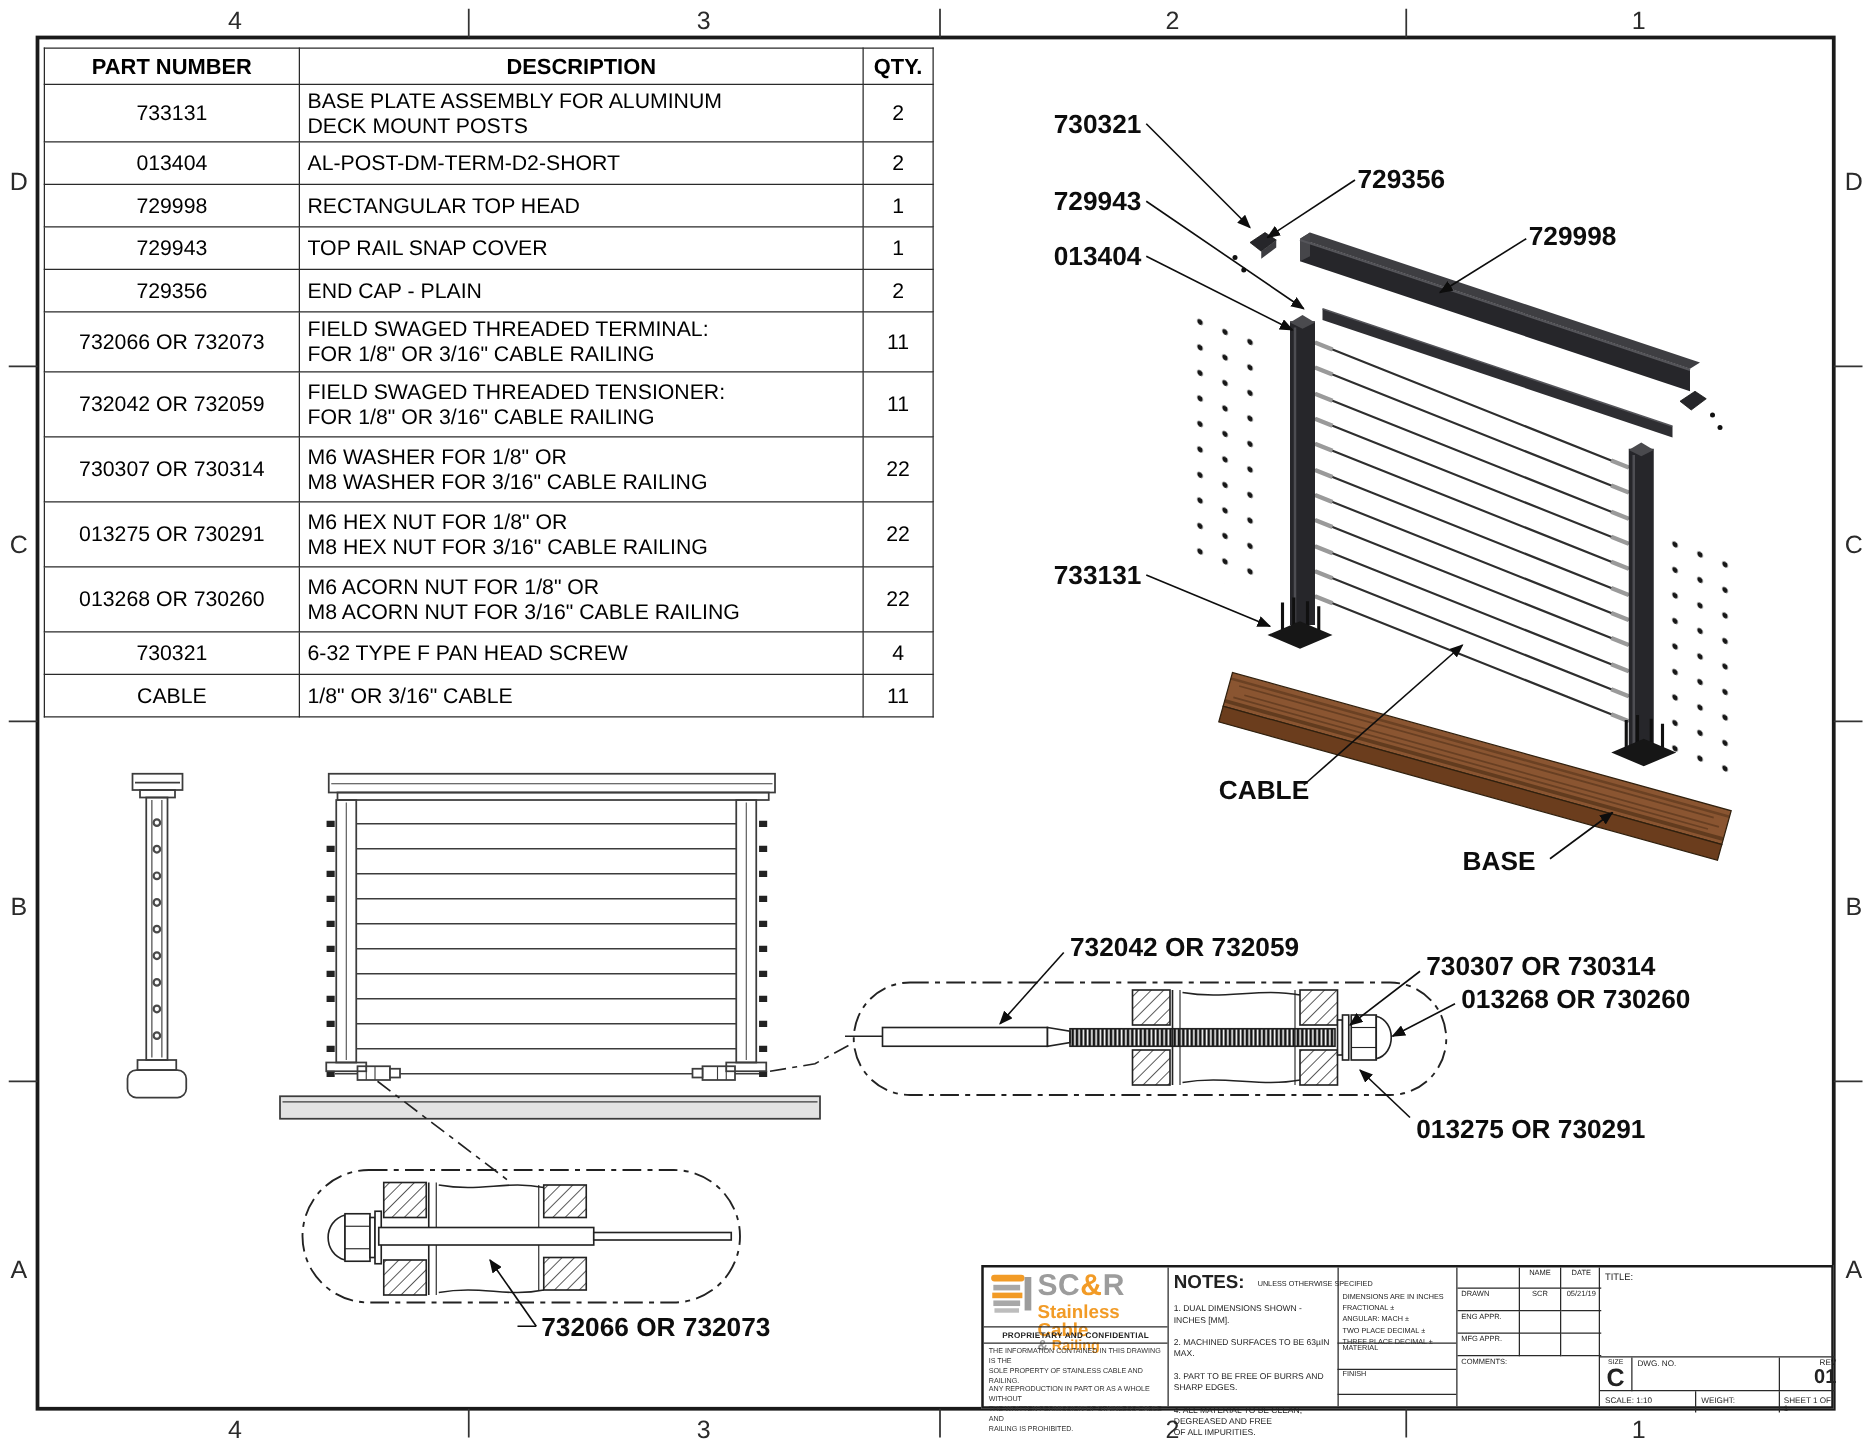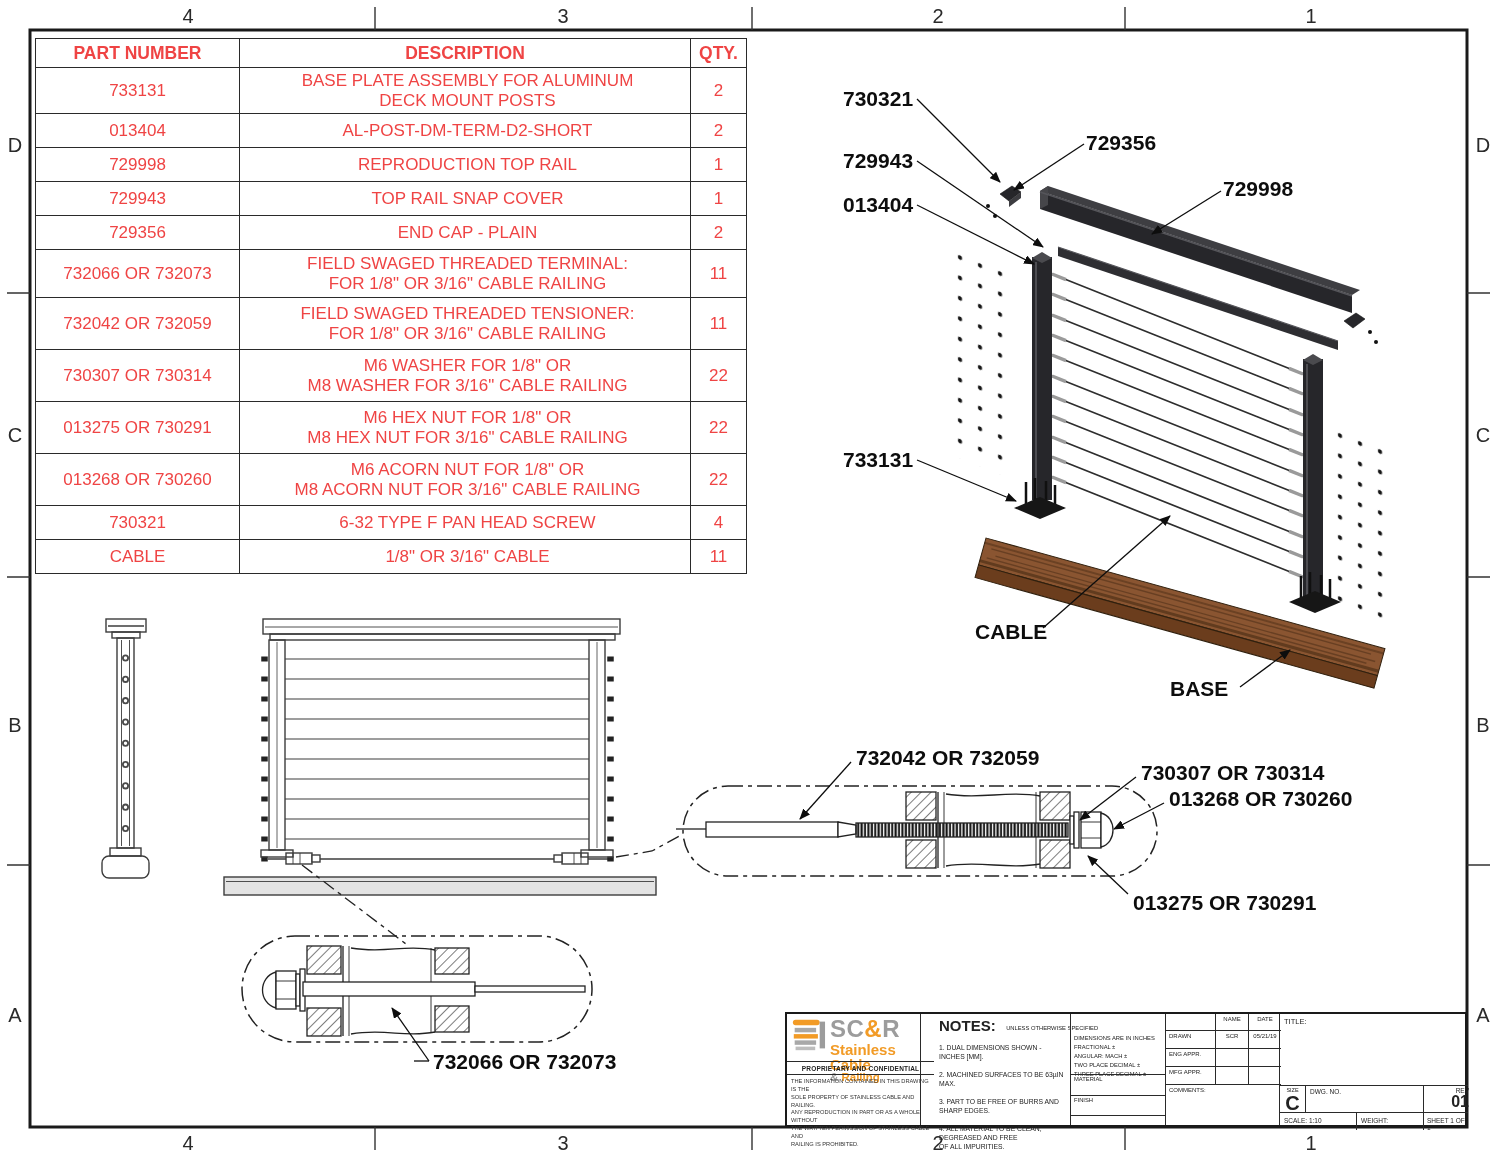--- a/index.html
+++ b/index.html
@@ -3,30 +3,30 @@
 <meta charset="utf-8">
 <style>
   html,body{margin:0;padding:0;background:#fff;}
   body{font-family:"Liberation Sans",sans-serif;-webkit-font-smoothing:antialiased;}
   #sheet{position:relative;width:1500px;height:1159px;background:#fff;overflow:hidden;}
   svg text{font-family:"Liberation Sans",sans-serif;}
   .zone-num{font-size:20px;fill:#2a2a2a;font-weight:400;}
   .part-label{font-size:21px;font-weight:700;fill:#0d0d0d;}
   
   #bom{position:absolute;left:35px;top:38px;width:711px;border-collapse:collapse;table-layout:fixed;background:#fff;}
-  #bom td,#bom th{border:1.6px solid #2a2a2a;color:#ef4444;overflow:hidden;}
+  #bom td,#bom th{border:1.6px solid #2a2a2a;color:#000000;overflow:hidden;}
   #bom th{font-size:17.5px;font-weight:700;text-align:center;}
   #bom td.part{font-size:17px;text-align:center;}
-  #bom td.desc{font-size:17px;text-align:center;padding-left:6px;white-space:pre-line;line-height:1.16;}
+  #bom td.desc{font-size:17px;text-align:left;padding-left:6px;white-space:pre-line;line-height:1.16;}
   #bom td.qty{font-size:17px;text-align:center;}
   
   #tblock{position:absolute;left:785px;top:1012px;width:682px;height:115px;background:#fff;border:2px solid #1a1a1a;box-sizing:border-box;color:#222;}
   #tblock *{box-sizing:border-box;}
   .abs{position:absolute;}
-  #logo-cell{left:0;top:0;width:134px;height:100%;border-right:1.5px solid #2a2a2a;}
+  #logo-cell{left:0;top:0;width:148px;height:100%;border-right:1.5px solid #2a2a2a;}
   .logo-row{left:5px;top:3px;width:137px;height:43px;display:flex;align-items:flex-start;}
   .logo-text{margin-left:4px;line-height:1;}
   .brand{font-size:24px;font-weight:700;letter-spacing:0.5px;color:#9c9c9c;}
   .brand .amp{color:#f29b26;}
   .tag1{font-size:15px;font-weight:700;color:#f29b26;margin-top:1px;}
   .tag2{font-size:11.5px;font-weight:700;color:#f29b26;}
   .tag2 .amp{color:#9c9c9c;}
   #prop-title{left:0;top:47px;width:147px;height:14px;border-top:1.2px solid #2a2a2a;border-bottom:1.2px solid #2a2a2a;font-size:6.5px;font-weight:700;text-align:center;line-height:13px;letter-spacing:0.2px;}
   #prop-text{left:4px;top:64px;width:139px;font-size:5.7px;line-height:1.38;white-space:pre-line;color:#333;}
   #notes-head{left:152px;top:3px;width:226px;height:15px;}
@@ -310,21 +310,21 @@
 DECK MOUNT POSTS</td>
           <td class="qty">2</td>
         </tr>
   <tr style="height:34px">
           <td class="part">013404</td>
           <td class="desc">AL-POST-DM-TERM-D2-SHORT</td>
           <td class="qty">2</td>
         </tr>
   <tr style="height:34px">
           <td class="part">729998</td>
-          <td class="desc">REPRODUCTION TOP RAIL</td>
+          <td class="desc">RECTANGULAR TOP HEAD</td>
           <td class="qty">1</td>
         </tr>
   <tr style="height:34px">
           <td class="part">729943</td>
           <td class="desc">TOP RAIL SNAP COVER</td>
           <td class="qty">1</td>
         </tr>
   <tr style="height:34px">
           <td class="part">729356</td>
           <td class="desc">END CAP - PLAIN</td>

